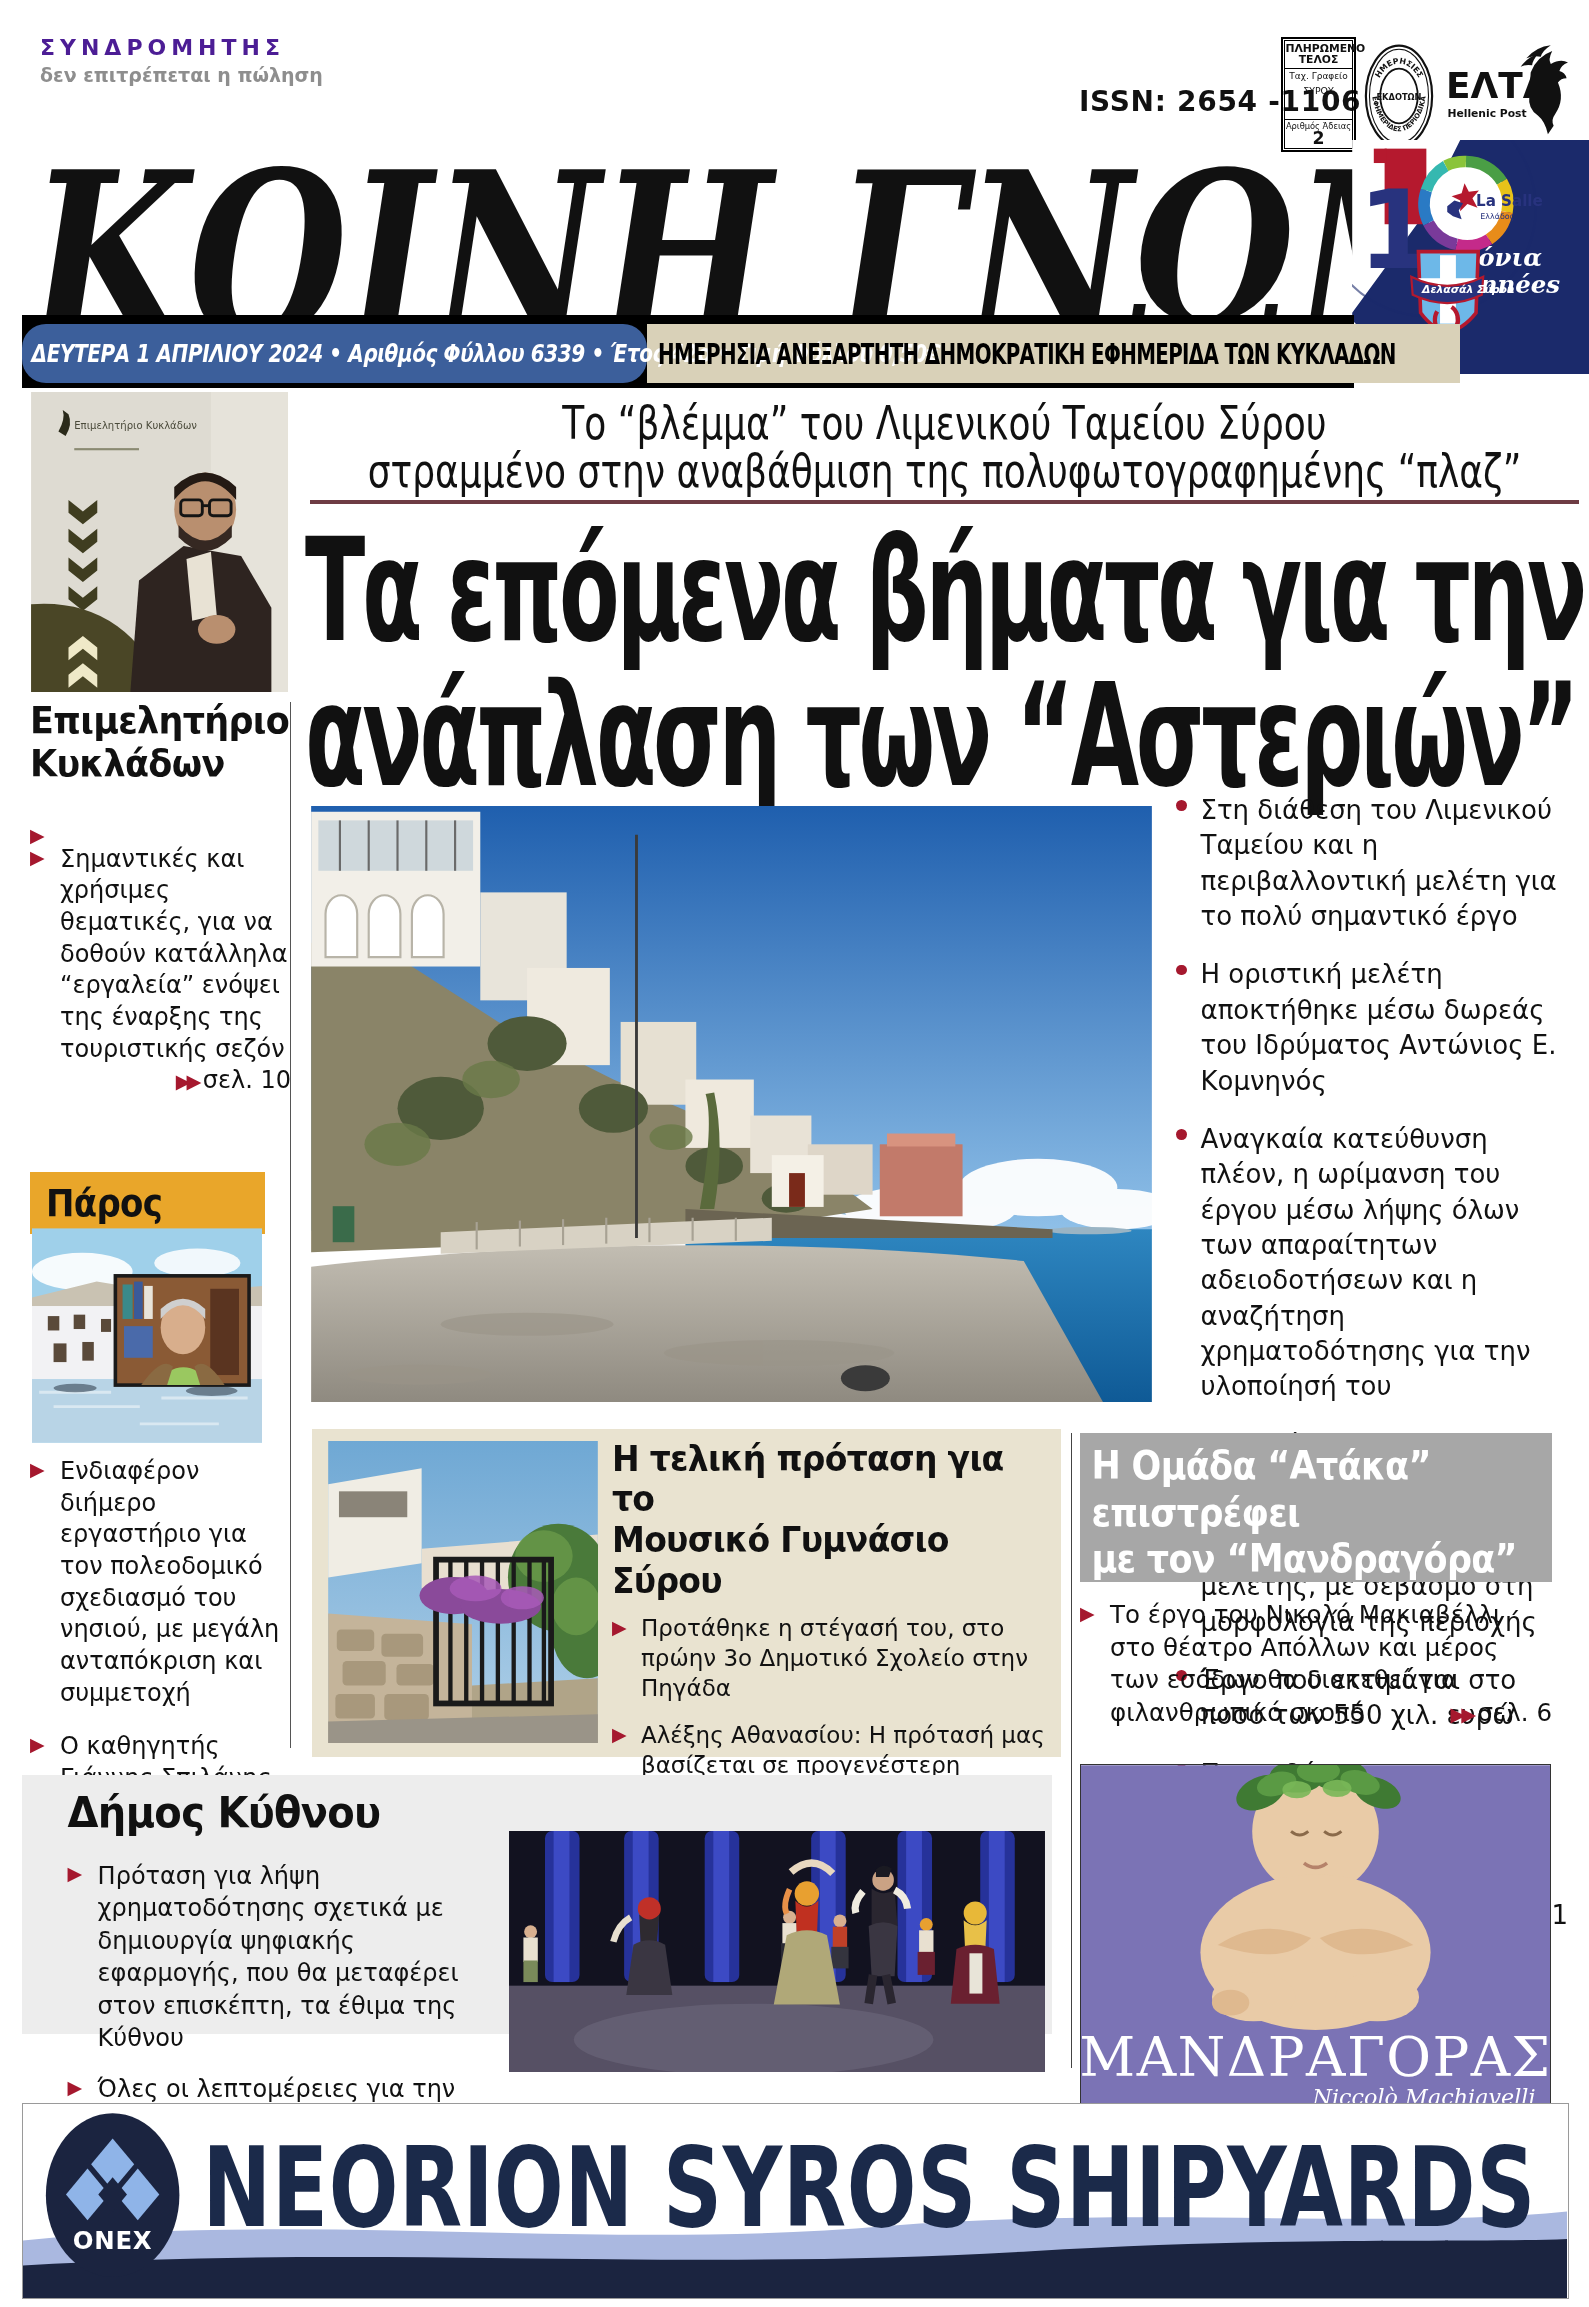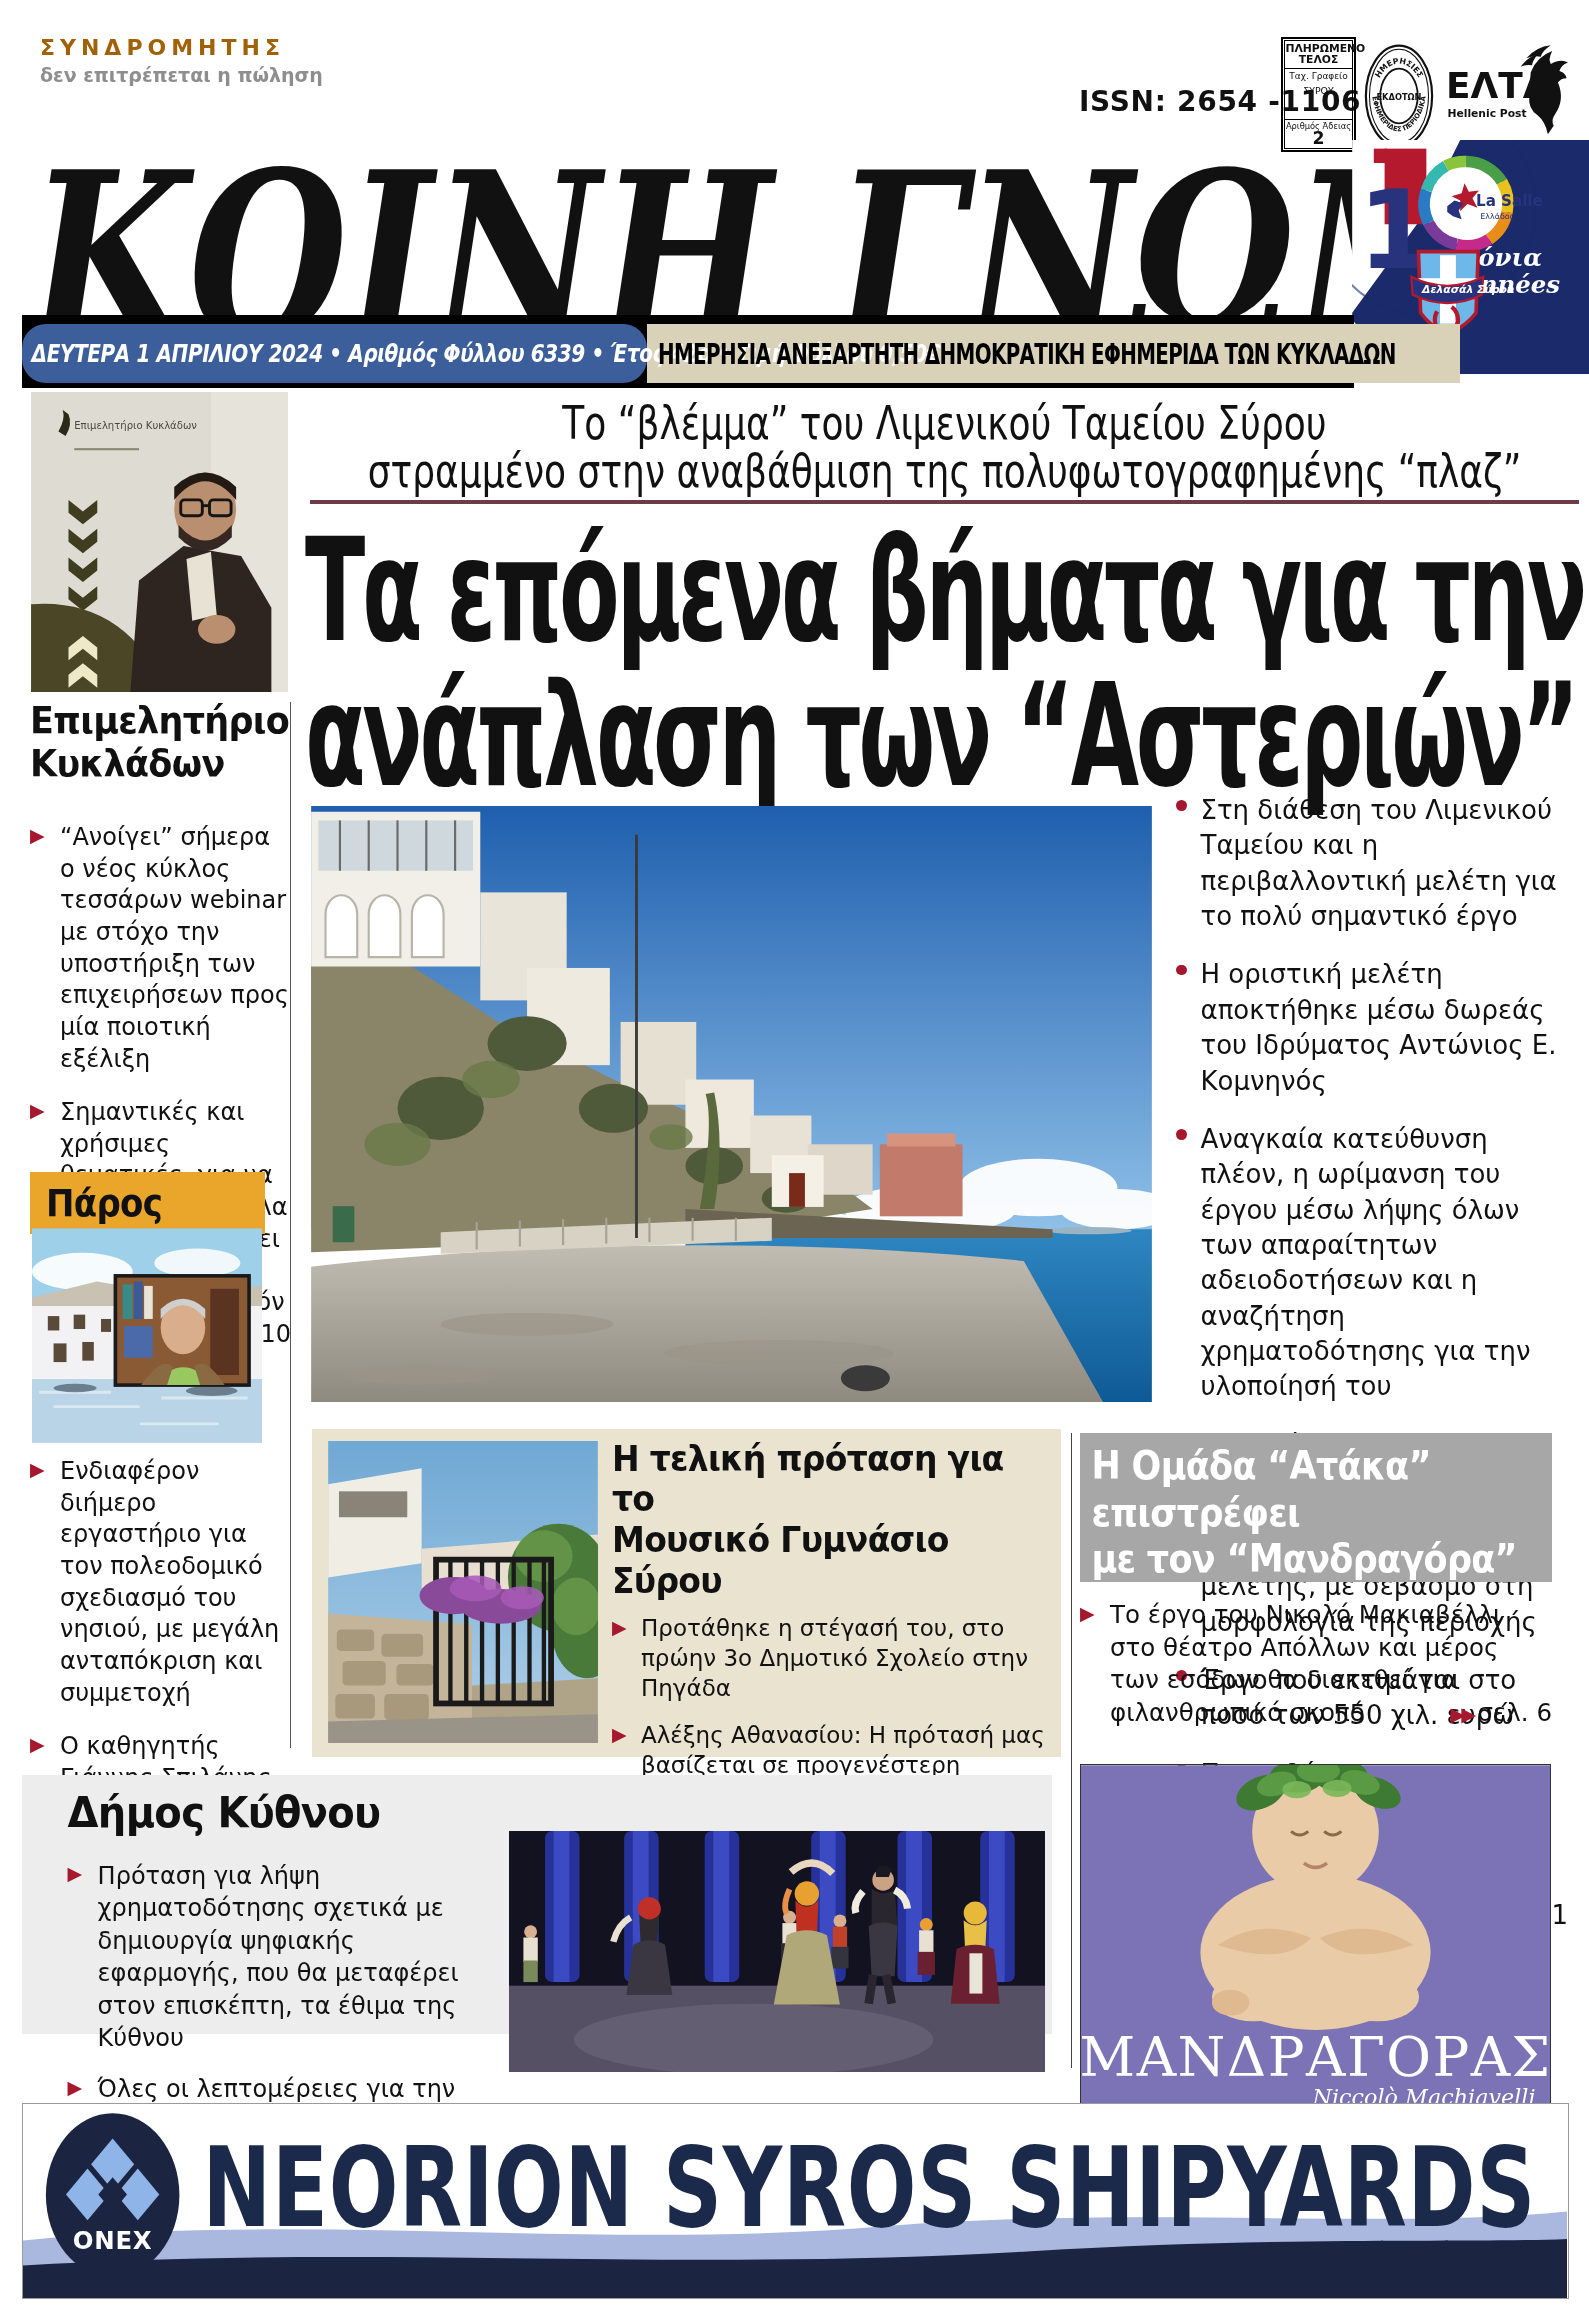--- a/index.html
+++ b/index.html
@@ -3,21 +3,21 @@
 <meta charset="utf-8">
 <style>
   html,body{margin:0;padding:0;background:#e0e0e0;}
   #page{position:relative;width:1590px;height:2307px;background:#ffffff;overflow:hidden;
         font-family:"DejaVu Sans","Liberation Sans",sans-serif;color:#111;}
   .abs{position:absolute;}
   .tall{display:inline-block;transform-origin:top left;}
 
   
   #subscriber{left:40px;top:35px;width:403px;}
-  #subscriber .l1{font-size:22px;font-weight:bold;color:#a16207;letter-spacing:5px;}
+  #subscriber .l1{font-size:22px;font-weight:bold;color:#4c1d95;letter-spacing:5px;}
   #subscriber .l2{font-size:19px;font-weight:bold;color:#8e8e8e;margin-top:4.3px;}
   #issn{left:1079px;top:85px;font-size:28px;font-weight:bold;letter-spacing:0.7px;}
   #stampbox{left:1281px;top:37px;width:75px;height:115px;border:2.2px solid #000;padding:0.7px;box-sizing:border-box;}
   #stampbox .in{border:0.7px solid #000;width:100%;height:100%;box-sizing:border-box;text-align:center;
                 display:flex;flex-direction:column;}
   #stampbox .r1{font-weight:bold;font-size:10.8px;line-height:1.05;border-bottom:0.7px solid #000;padding:2.2px 0.7px;}
   #stampbox .r2{font-size:9px;border-bottom:0.7px solid #000;padding:2.2px 0.7px;flex:1;}
   #stampbox .r2 .o{margin-top:4px;font-size:9.4px;}
   #stampbox .r3{font-size:8.3px;padding:1.4px 0.7px;}
   #stampbox .r3 .n{font-size:17.3px;font-weight:bold;line-height:.9;}
@@ -258,21 +258,20 @@
       <rect x="248" y="150" width="30" height="22" rx="5" fill="none" stroke="#141414" stroke-width="4"></rect>
       <line x1="238" y1="158" x2="248" y2="158" stroke="#141414" stroke-width="4"></line>
       <ellipse cx="258" cy="330" rx="26" ry="20" fill="#b98f6f"></ellipse>
     </g>
   </svg>
 
   <div class="abs" id="chamber-title">Επιμελητήριο Κυκλάδων</div>
   <div class="abs sb" id="chamber-bullets">
     <div class="bul">
       <span class="tri"></span>
-      <span>“Ανοίγει” σήμερα ο νέος κύκλος τεσσάρων webinar με στόχο την υποστήριξη των επιχειρήσεων προς μία ποιοτική εξέλιξη</span>
     </div>
     <div class="bul">
       <span class="tri"></span>
       <span>Σημαντικές και χρήσιμες θεματικές, για να δοθούν κατάλληλα “εργαλεία” ενόψει της έναρξης της τουριστικής σεζόν</span>
       <span class="pref"><span class="ar"></span><span>σελ. 10</span></span>
     </div>
   </div>
 
   <div class="abs" id="paros-bar">
     <span>Πάρος</span>

